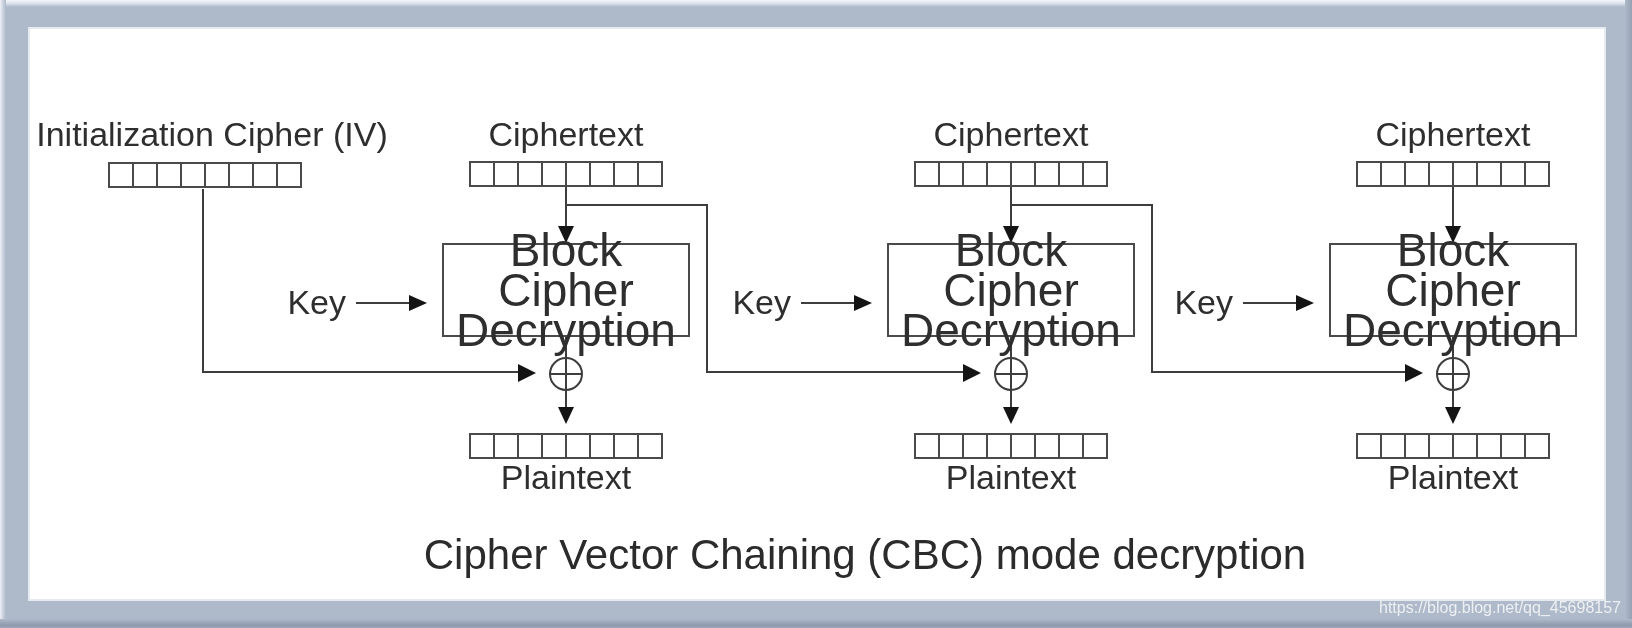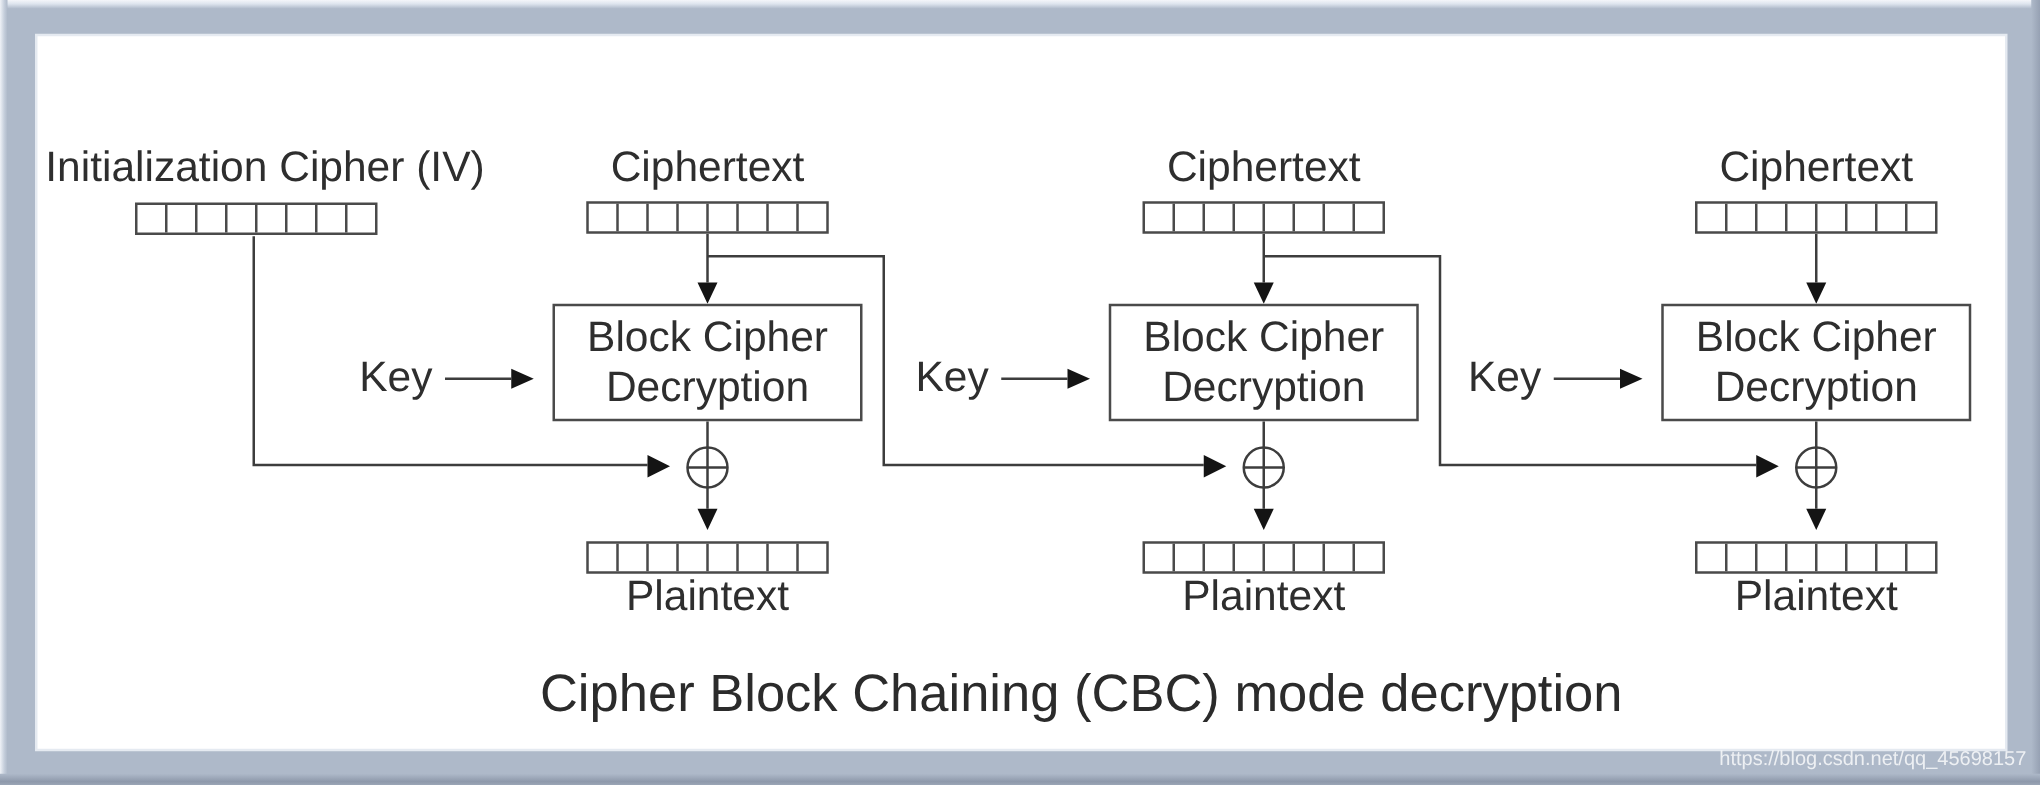--- a/index.html
+++ b/index.html
@@ -51,21 +51,21 @@
   .cellrow .cell { flex:1 1 0; border-left:2px solid #4a4a4a; }
   .cellrow .cell:first-child { border-left:none; }
 
   .bcbox {
     position:absolute; z-index:3;
     width:248px; height:94px;
     border:2px solid #4a4a4a;
     background:#ffffff;
     display:flex; flex-direction:column;
     align-items:center; justify-content:center;
-    color:#2e2e2e; font-size:34px; line-height:40px;
+    color:#2e2e2e; font-size:46px; line-height:40px;
     text-align:center;
   }
 
   .title {
     position:absolute; z-index:3;
     left:400px; top:529px; width:930px;
     color:#2b2b2b; font-size:42px; line-height:52px;
     text-align:center; white-space:nowrap;
   }
 
@@ -240,22 +240,22 @@
       <div class="cell"></div>
       <div class="cell"></div>
       <div class="cell"></div>
       <div class="cell"></div>
       <div class="cell"></div>
       <div class="cell"></div>
       <div class="cell"></div>
     </div>
   <div class="label" style="left:1343px; top:457px; width:220px;">Plaintext</div>
 
-  <div class="title">Cipher Block Chaining (CBC) mode decryption</div>
+  <div class="title">Cipher Vector Chaining (CBC) mode decryption</div>
 
   <div class="bevel bevel-top"></div>
   <div class="bevel-left bevel"></div>
   <div class="bevel bevel-right"></div>
   <div class="bevel bevel-bottom"></div>
 
-  <div class="watermark">https://blog.csdn.net/qq_45698157</div>
+  <div class="watermark">https://blog.blog.net/qq_45698157</div>
 
 </div>
 
 </body></html>

